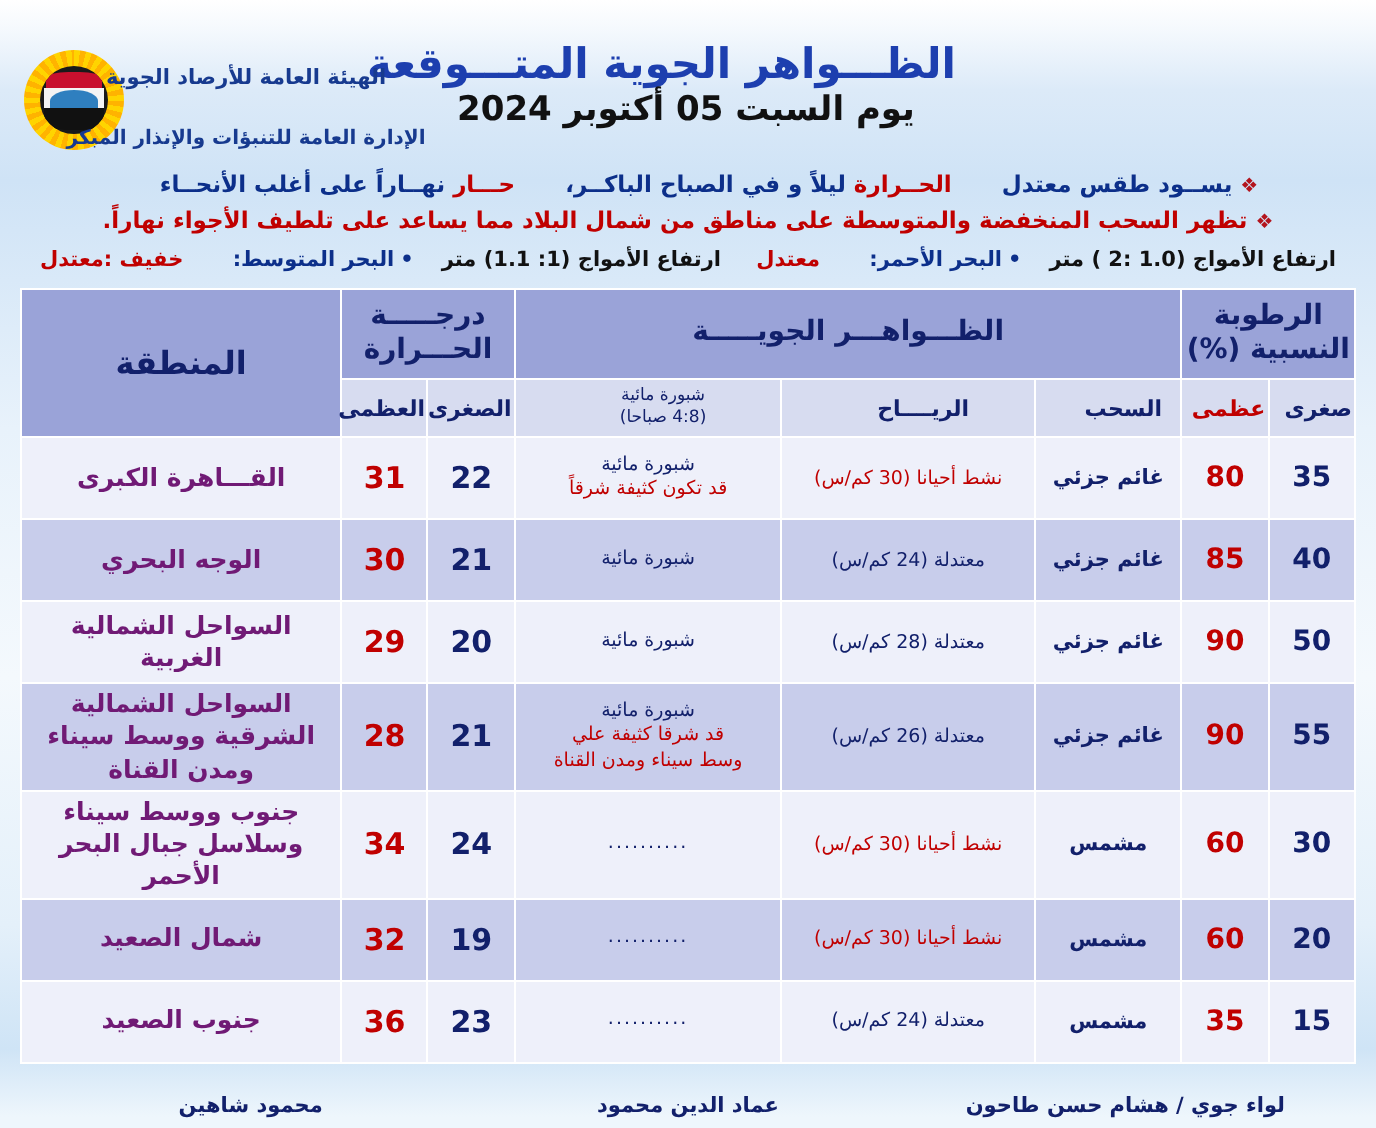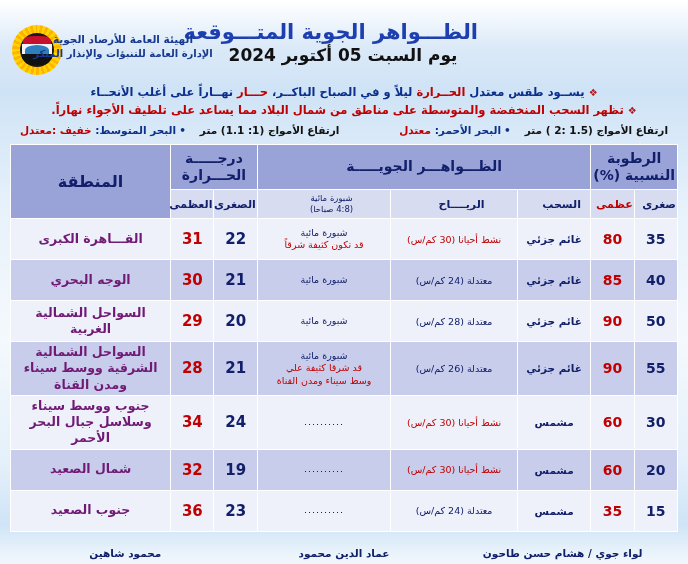--- a/index.html
+++ b/index.html
@@ -90,39 +90,39 @@
     position: absolute;
     top: 32px;
     left: 18px;
     text-align: center;
     width: 210px;
     color: #173a8f;
     font-weight: bold;
     line-height: 1.45;
   }
   .org-line1 { font-size: 10.5px; }
-  .org-line2 { font-size: 10px; }
+  .org-line2 { font-size: 10px; margin-top: 16px; }
 
   
   #notes {
     position: relative;
     padding: 0 14px;
     margin-top: 2px;
   }
   .note-line {
     text-align: center;
     font-size: 11.5px;
     font-weight: bold;
     color: #0c2f8a;
     margin: 3px 0 4px 0;
     white-space: nowrap;
   }
   .note-line .mark { color: #b3141d; font-size: 10px; }
   .red { color: #c00000; }
-  .blue { color: #0c2f8a; }
+  .blue { color: #0c2f8a; margin-left: 21px; }
   .sea-line {
     display: flex;
     justify-content: space-between;
     align-items: center;
     font-size: 10.5px;
     font-weight: bold;
     color: #0c2f8a;
     padding: 3px 6px 0 6px;
     white-space: nowrap;
   }
@@ -248,21 +248,21 @@
       <span class="blue">يســود طقس معتدل </span><span class="red">الحــرارة</span><span class="blue"> ليلاً و في الصباح الباكــر، </span><span class="red">حـــار</span><span class="blue"> نهــاراً على أغلب الأنحــاء</span>
     </div>
 
     <div class="note-line">
       <span class="mark">❖</span>
       <span class="red">تظهر السحب المنخفضة والمتوسطة على مناطق من شمال البلاد مما يساعد على تلطيف الأجواء نهاراً.</span>
     </div>
 
     <div class="sea-line">
       <div class="sea-item">
-        <span class="sea-wave">ارتفاع الأمواج (1.5 :2 ) متر</span>
+        <span class="sea-wave">ارتفاع الأمواج (1.0 :2 ) متر</span>
         <span>
           <span class="dot blue">البحر الأحمر:</span>
           <span class="red">معتدل</span>
         </span>
       </div>
       <div class="sea-item">
         <span class="sea-wave">ارتفاع الأمواج (1: 1.1) متر</span>
         <span>
           <span class="dot blue">البحر المتوسط:</span>
           <span class="red">خفيف :معتدل</span>

